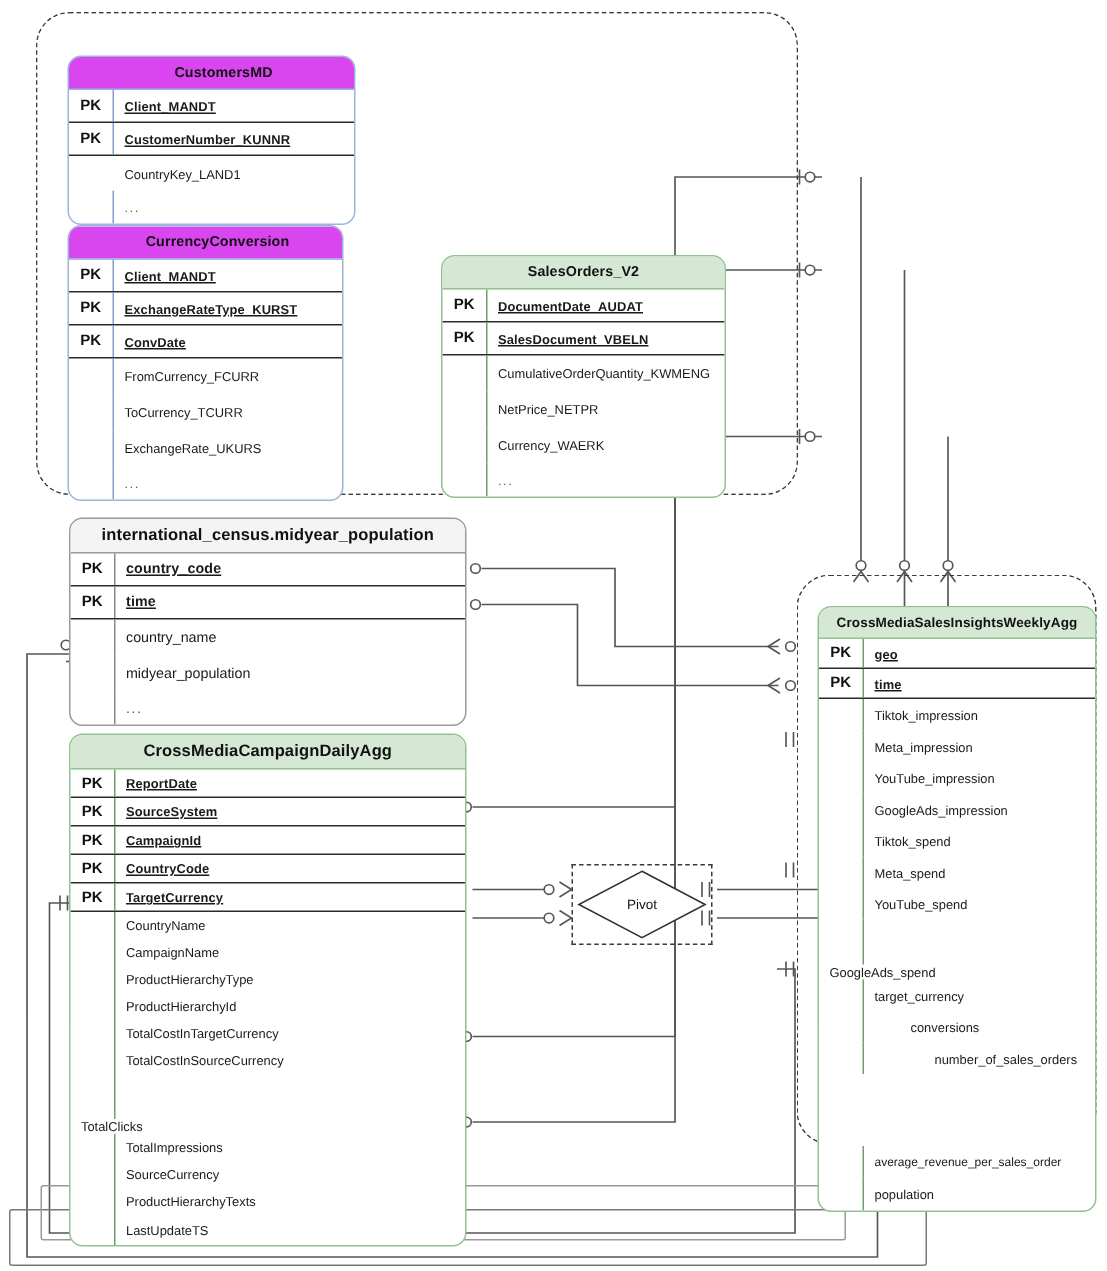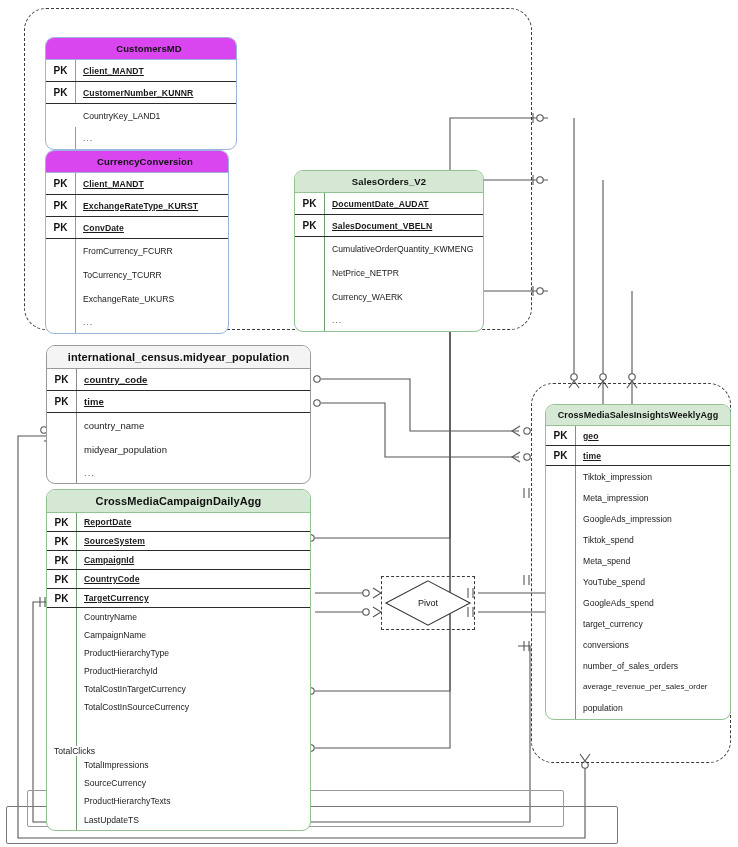--- a/index.html
+++ b/index.html
@@ -451,51 +451,55 @@
     <div class="row sep" style="min-height:21px;">
       <div class="key-cell"></div>
       <div class="attr-cell">Tiktok_impression</div>
     </div>
     <div class="row sep" style="min-height:21px;">
       <div class="key-cell"></div>
       <div class="attr-cell">Meta_impression</div>
     </div>
     <div class="row sep" style="min-height:21px;">
       <div class="key-cell"></div>
+      <div class="attr-cell">YouTube_impression</div>
+    </div>
+    <div class="row sep" style="min-height:21px;">
+      <div class="key-cell"></div>
       <div class="attr-cell">GoogleAds_impression</div>
     </div>
     <div class="row sep" style="min-height:21px;">
       <div class="key-cell"></div>
       <div class="attr-cell">Tiktok_spend</div>
     </div>
     <div class="row sep" style="min-height:21px;">
       <div class="key-cell"></div>
       <div class="attr-cell">Meta_spend</div>
     </div>
     <div class="row sep" style="min-height:21px;justify-content:space-between;">
       <div class="key-cell"></div>
       <div class="attr-cell">YouTube_spend</div>
     </div>
-    <div class="row sep" style="min-height:21px;">
+    <div class="row sep" style="min-height:21px;flex-direction:column;">
       <div class="key-cell"></div>
       <div class="attr-cell">GoogleAds_spend</div>
     </div>
     <div class="row sep" style="min-height:21px;">
       <div class="key-cell"></div>
       <div class="attr-cell">target_currency</div>
     </div>
-    <div class="row sep" style="min-height:21px;">
+    <div class="row sep" style="min-height:21px;gap:24px;">
       <div class="key-cell"></div>
       <div class="attr-cell">conversions</div>
     </div>
-    <div class="row sep" style="min-height:21px;">
+    <div class="row sep" style="min-height:21px;gap:40px;">
       <div class="key-cell"></div>
       <div class="attr-cell">number_of_sales_orders</div>
     </div>
-    <div class="row sep" style="min-height:21px;">
+    <div class="row sep" style="min-height:21px;margin-top:48px;">
       <div class="key-cell"></div>
       <div class="attr-cell" style="font-size:8px;">average_revenue_per_sales_order</div>
     </div>
     <div class="row sep" style="min-height:22px;">
       <div class="key-cell"></div>
       <div class="attr-cell">population</div>
     </div>
   </div>
 
   <div class="pivot-wrap" style="left:381px; top:576px; width:94px; height:54px;">

